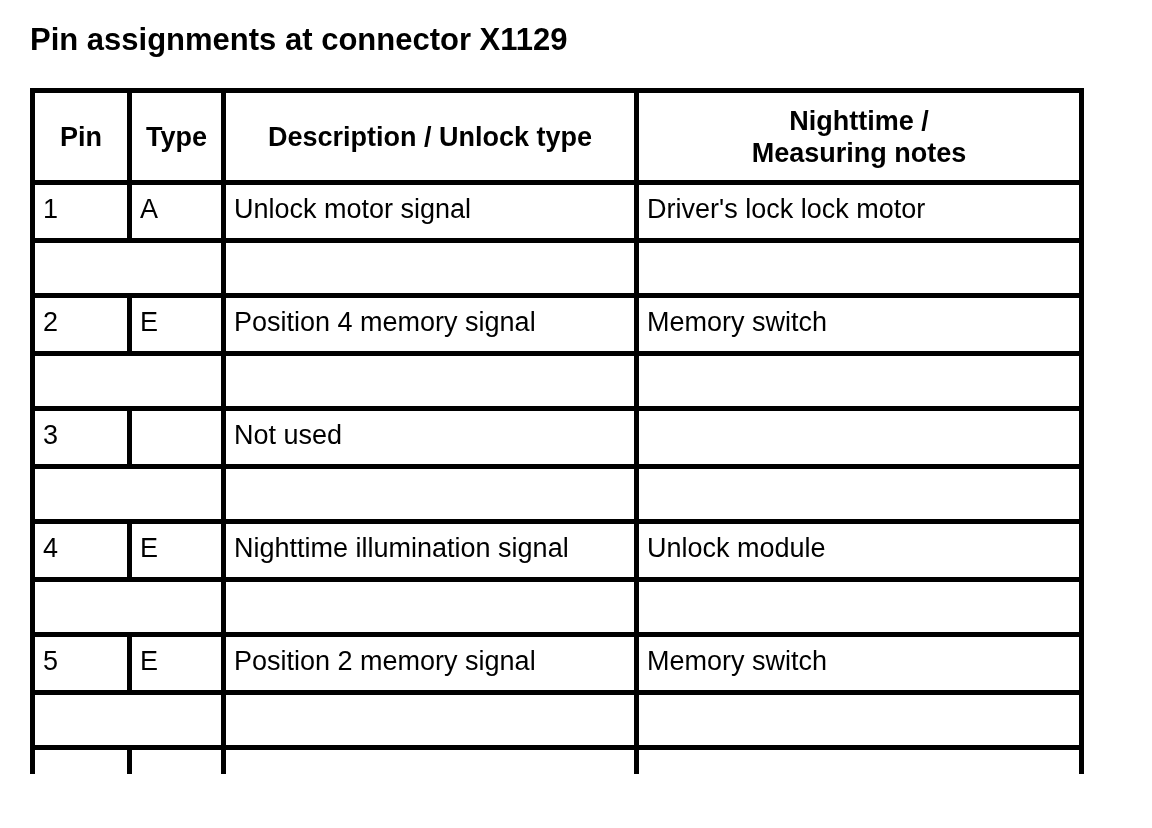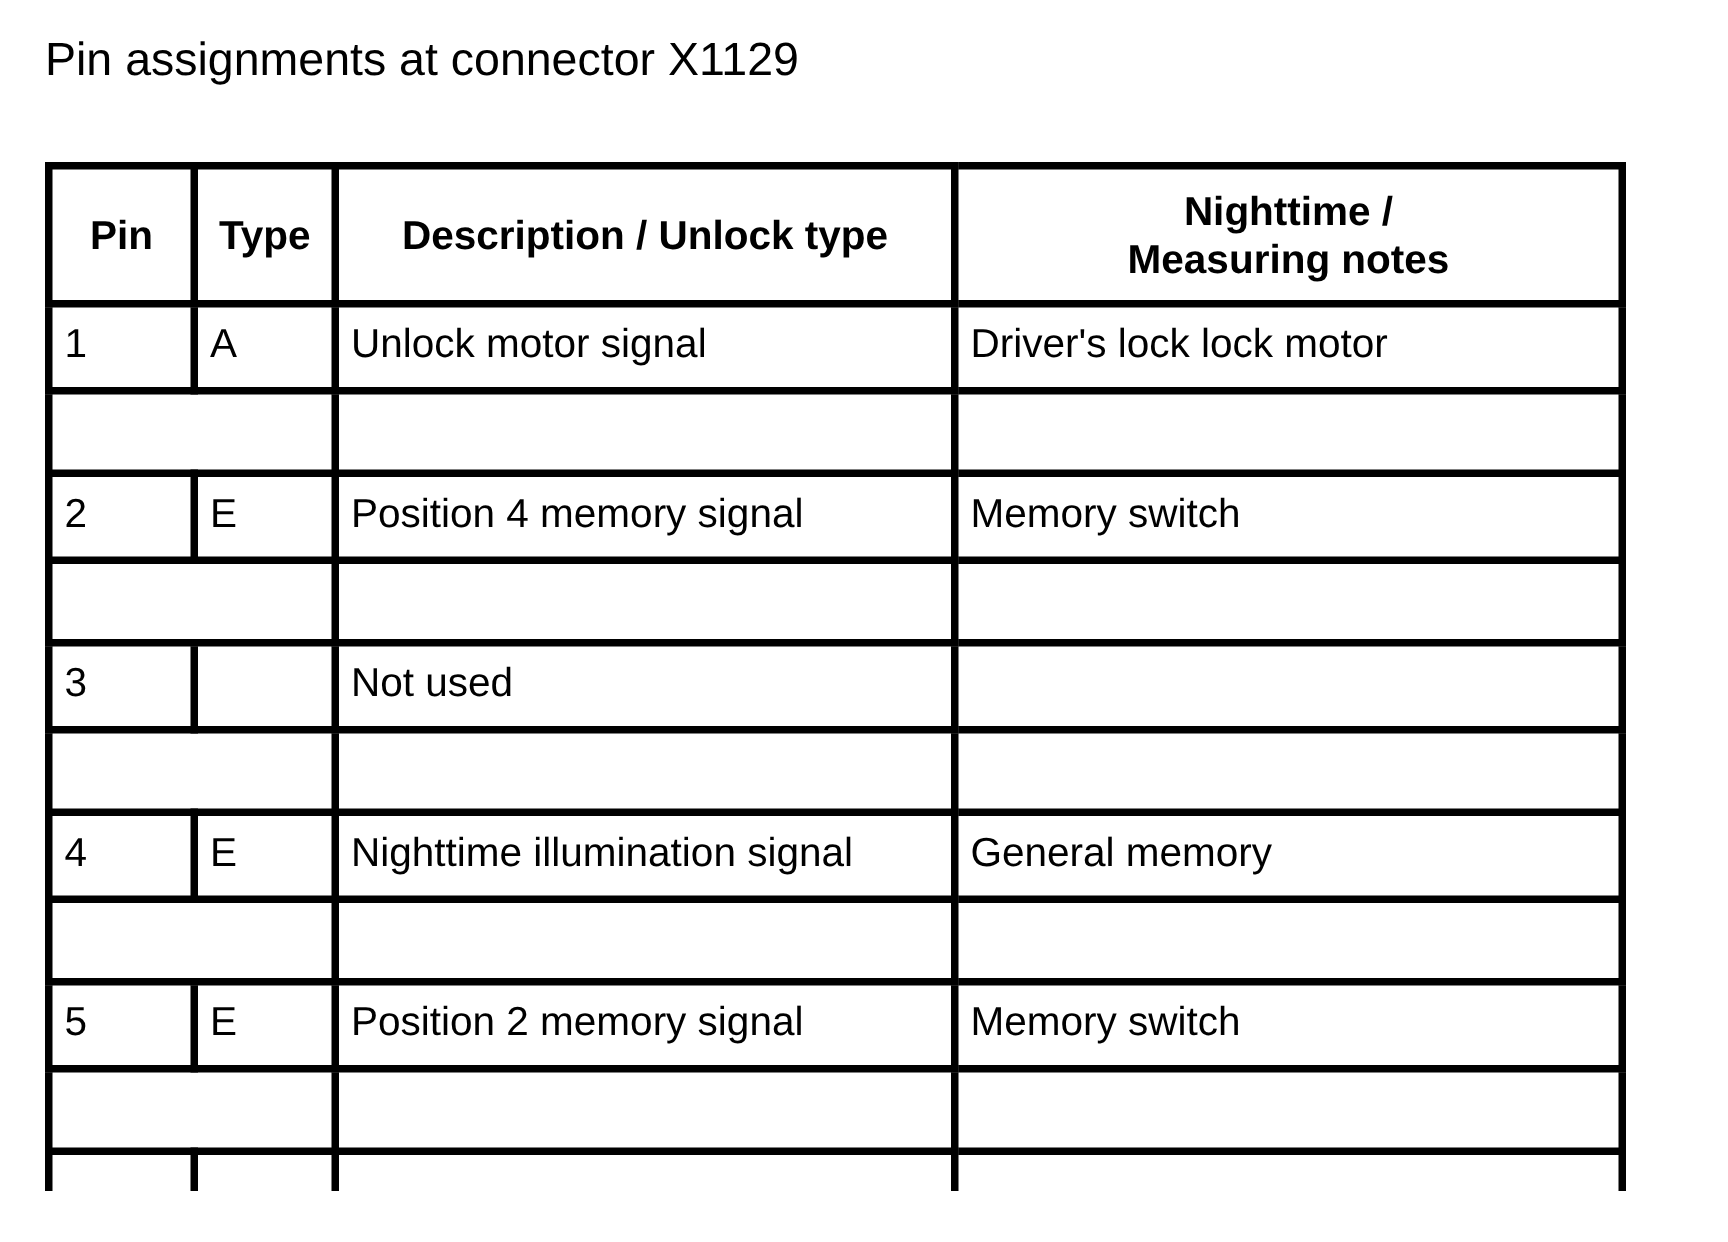--- a/index.html
+++ b/index.html
@@ -13,27 +13,27 @@
   .page {
     position: relative;
     width: 1152px; height: 828px;
     background: #ffffff;
     overflow: hidden;
   }
   .title {
     position: absolute;
     left: 30px; top: 22px;
     font-size: 31px;
-    font-weight: normal;
+    font-weight: bold;
     line-height: 36px;
     white-space: nowrap;
   }
   table.pin-table {
     position: absolute;
-    left: 30px; top: 108px;
+    left: 30px; top: 88px;
     width: 1049px;
     border-collapse: collapse;
     table-layout: fixed;
   }
   .pin-table th, .pin-table td {
     border: 5px solid #000000;
     font-size: 27px;
     vertical-align: middle;
     overflow: hidden;
   }
@@ -117,21 +117,21 @@
       <tr class="spacer-row">
         <td colspan="2"></td>
         <td></td>
         <td></td>
       </tr>
 
       <tr class="pin-row">
         <td>4</td>
         <td>E</td>
         <td>Nighttime illumination signal</td>
-        <td>General memory</td>
+        <td>Unlock module</td>
       </tr>
       <tr class="spacer-row">
         <td colspan="2"></td>
         <td></td>
         <td></td>
       </tr>
 
       <tr class="pin-row">
         <td>5</td>
         <td>E</td>

